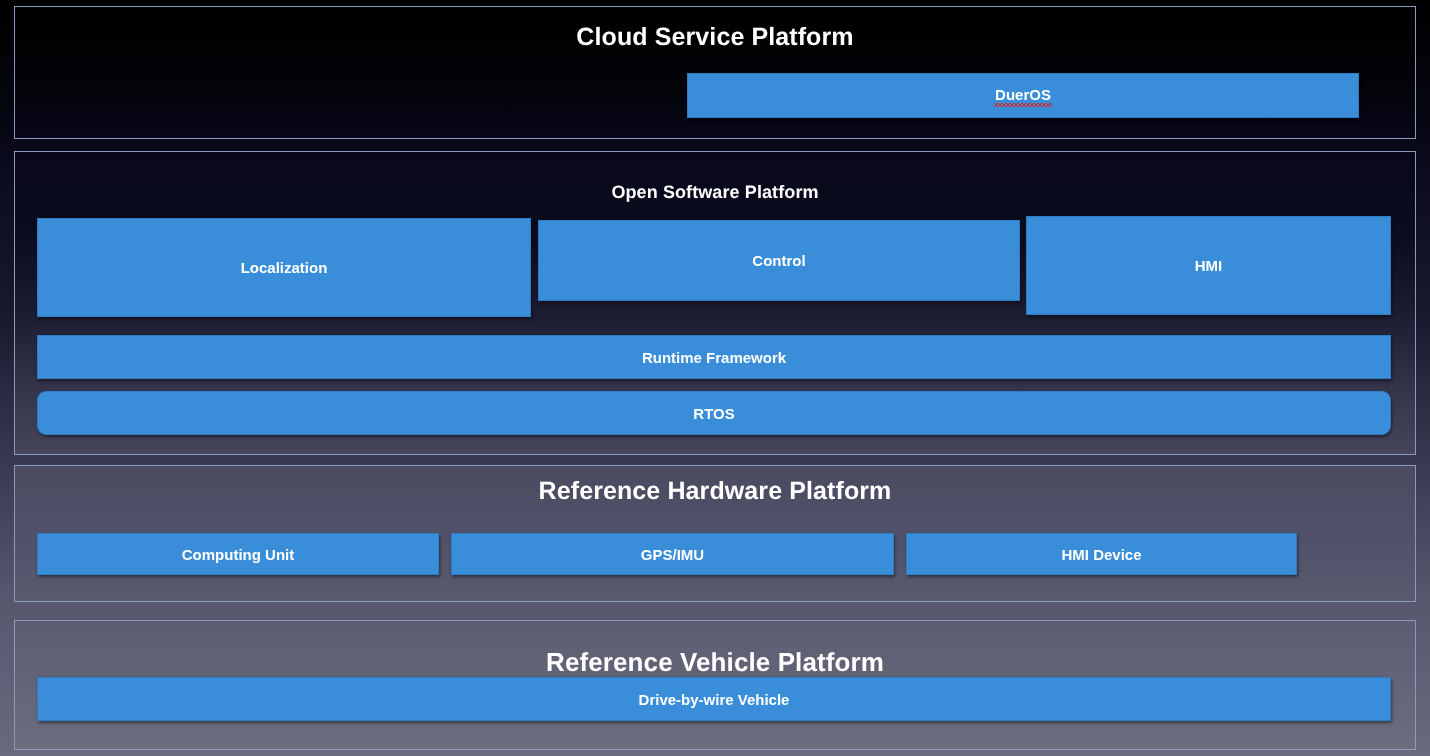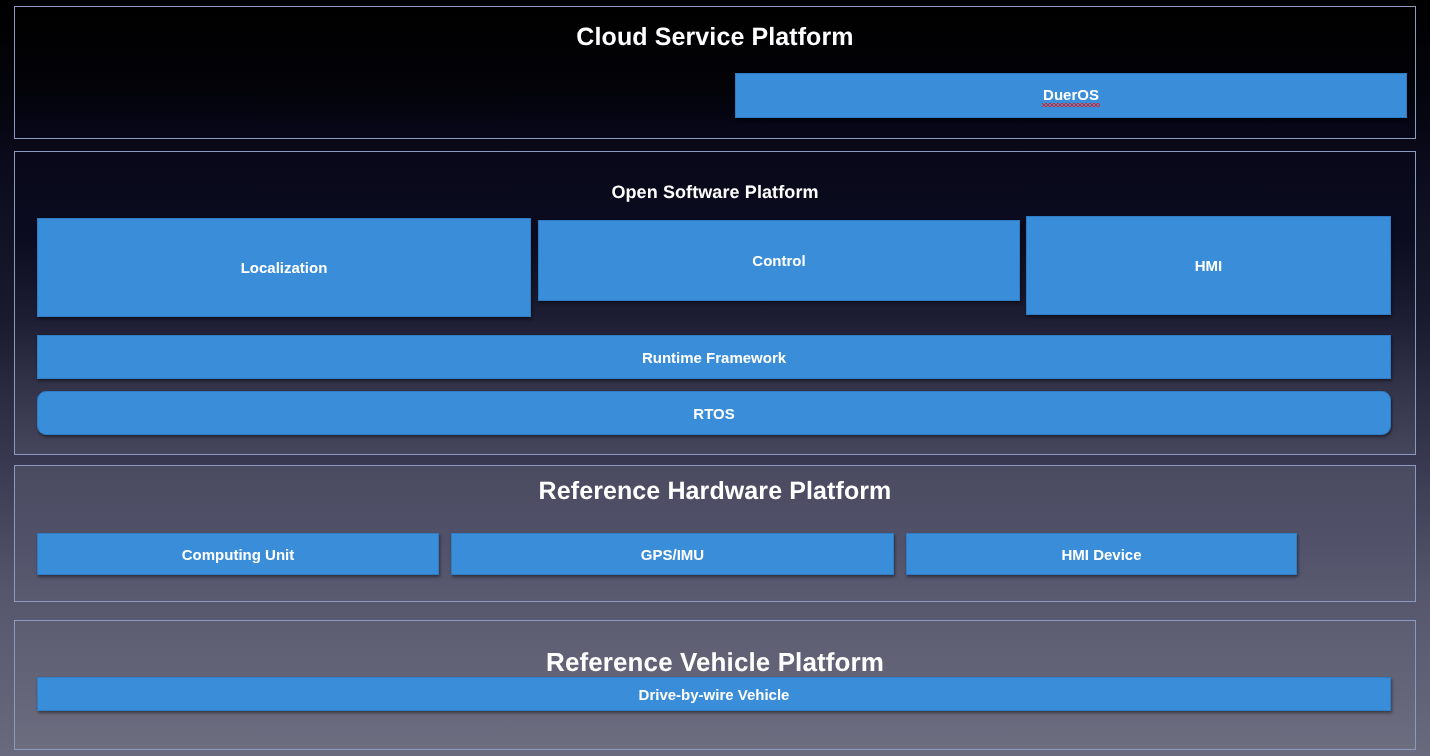--- a/index.html
+++ b/index.html
@@ -57,21 +57,21 @@
   }
 
   
   #sec-cloud {
     left: 14px; top: 6px; width: 1402px; height: 133px;
     background: linear-gradient(180deg, #000000 0%, #030308 60%, #07071a 100%);
   }
   #sec-cloud .section-title { font-size: 25px; margin-top: 16px; }
 
   #box-data-platform { left: 22px;  top: 66px; width: 674px; height: 45px; }
-  #box-dueros        { left: 720px; top: 66px; width: 672px; height: 45px; }
+  #box-dueros        { left: 672px; top: 66px; width: 672px; height: 45px; }
 
   
   .misspelled {
     position: relative;
     padding-bottom: 2px;
   }
   .misspelled::after {
     content: "";
     position: absolute;
     left: -1px; right: -1px; bottom: -2px;
@@ -108,21 +108,21 @@
   #box-gps-imu        { left: 436px; top: 67px; width: 443px; height: 42px; justify-content: center; }
   #box-hmi-device     { left: 891px; top: 67px; width: 391px; height: 42px; }
 
   
   #sec-vehicle {
     left: 14px; top: 620px; width: 1402px; height: 130px;
     background: linear-gradient(180deg, #5d5d72 0%, #66667a 60%, #6d6d80 100%);
   }
   #sec-vehicle .section-title { font-size: 26px; margin-top: 26px; }
 
-  #box-drive-by-wire { left: 22px; top: 56px; width: 1354px; height: 34px; }
+  #box-drive-by-wire { left: 22px; top: 56px; width: 1354px; height: 44px; }
 </style>
 </head>
 <body>
 
 <div class="section" id="sec-cloud">
   <div class="section-title">Cloud Service Platform</div>
 
 
   <div class="box" id="box-dueros">
     <span class="misspelled">DuerOS</span>

